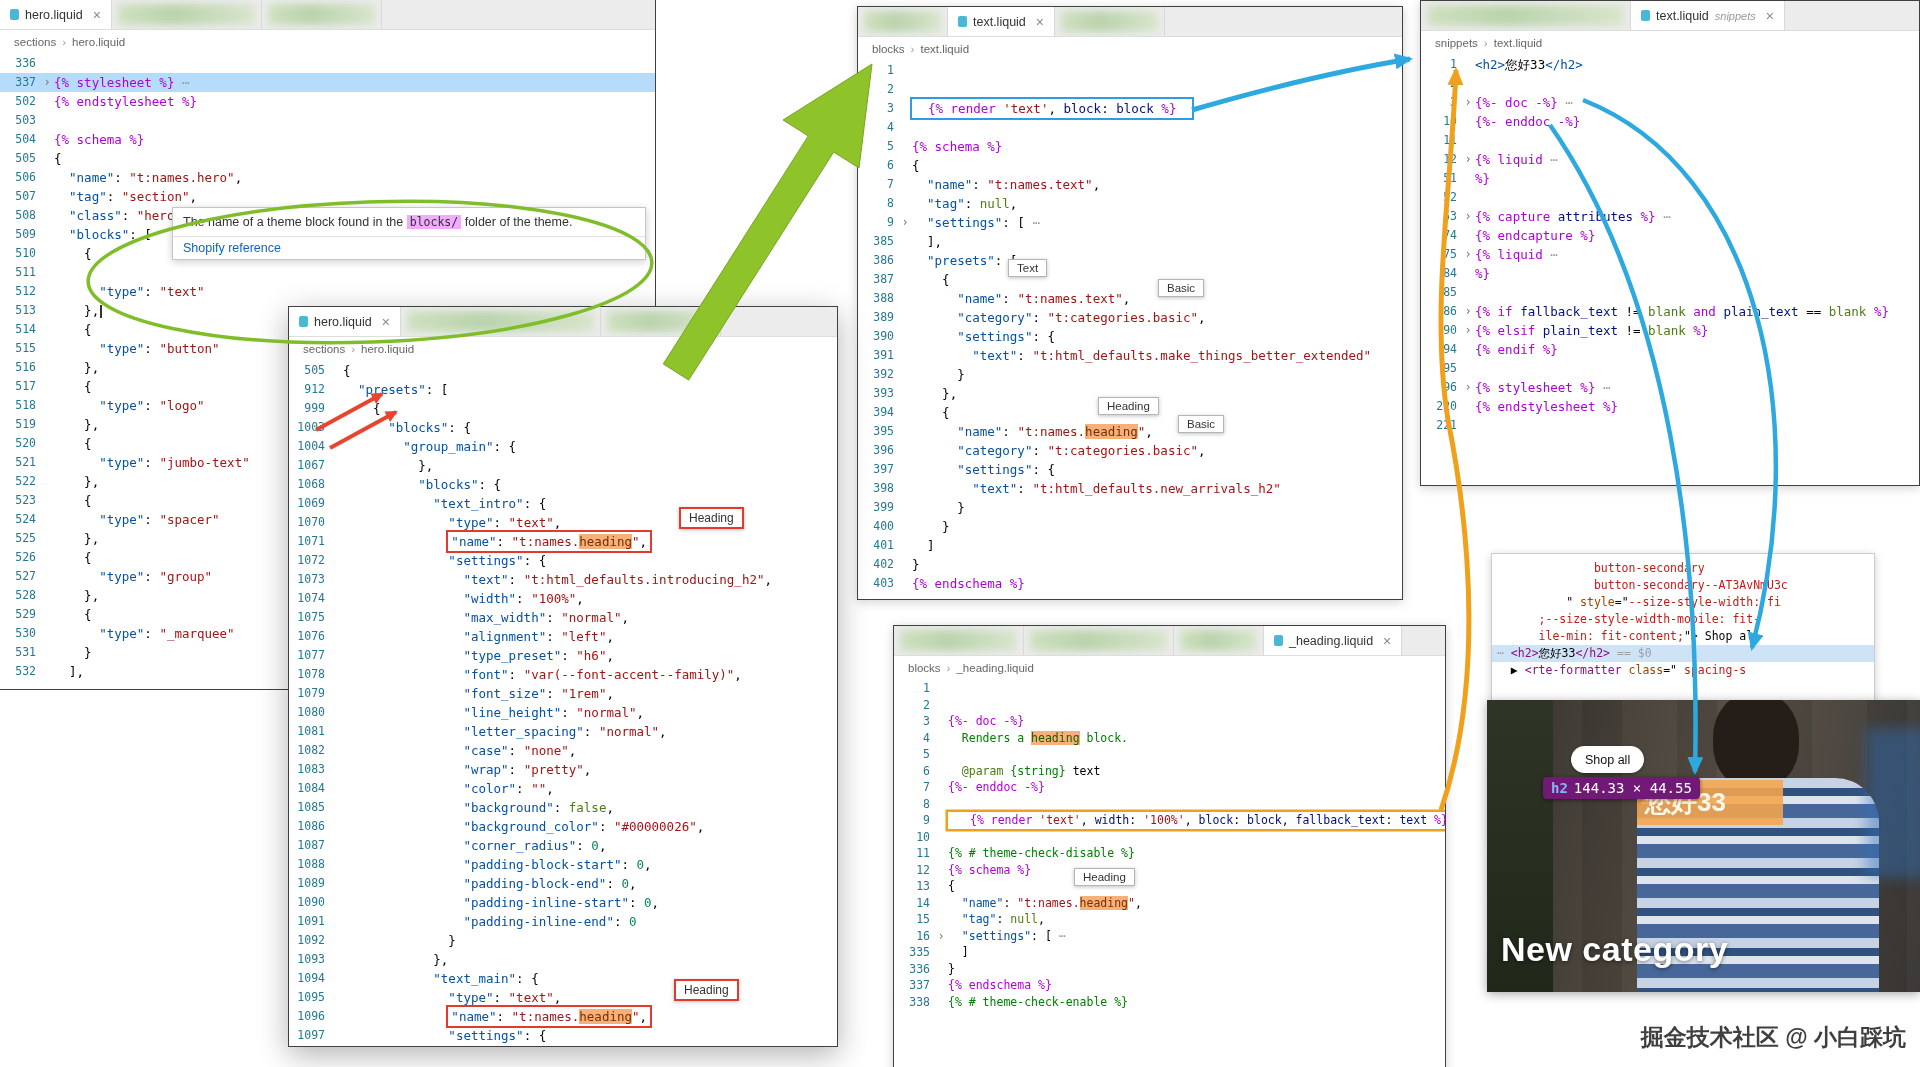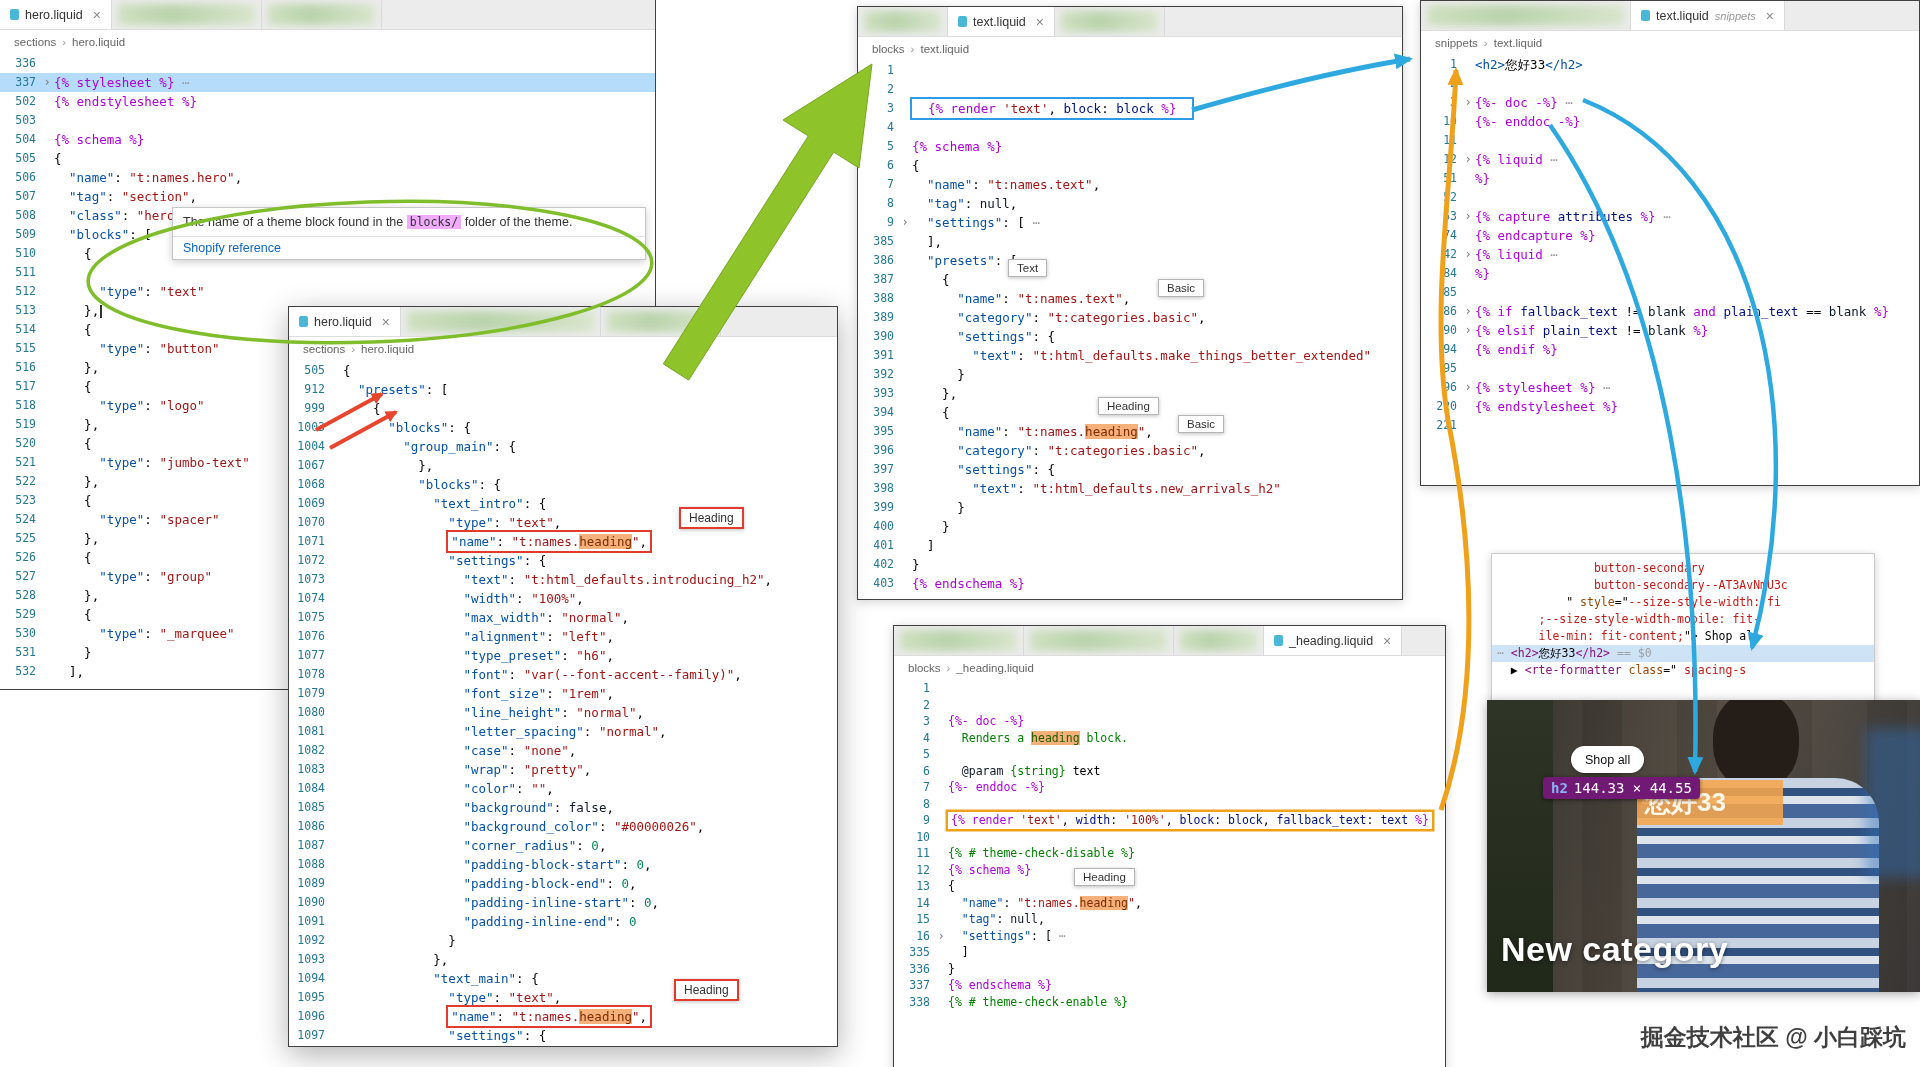--- a/index.html
+++ b/index.html
@@ -30,29 +30,29 @@
   .codearea{flex:1;overflow:hidden;position:relative;font-family:"DejaVu Sans Mono",monospace}
   .cl{display:flex;align-items:center;height:19px;line-height:19px;white-space:pre}
   #panelH .cl{height:16.5px;line-height:16.5px}
   .ln{width:40px;text-align:right;color:#237893;font-size:11.5px;flex:none;padding-right:4px}
   .fold{width:14px;flex:none;color:#777;font-size:12px;text-align:center}
   .ct{font-size:12.5px;color:#000;white-space:pre}
   #panelH .ct{font-size:11.5px}
   .cl.sel{background:#b6dcfb}
   .cl.boxred  .boxtarget{box-shadow:0 0 0 2px #e23b2e;padding:0 3px}
   .cl.boxblue .boxtarget{box-shadow:0 0 0 2px #2e9be6;padding:0 16px}
-  .cl.boxyellow .boxtarget{box-shadow:0 0 0 2.5px #f0a11b;padding:0 3px}
+  .cl.boxyellow .boxtarget{box-shadow:0 0 0 2.5px #f0a11b;padding:0 22px}
 
   
   .t-p{color:#000}
   .t-k{color:#af00db}
   .t-key{color:#0451a5}
   .t-str{color:#a31515}
   .t-num{color:#098658}
-  .t-b{color:#0f172a}
+  .t-b{color:#4d7c0f}
   .t-c{color:#008000}
   .t-var{color:#001080}
   .t-g{color:#999}
   .t-tag{color:#0451a5}
   .t-strh{color:#7c2d00;background:#f6b17a}
   .t-ch{color:#1d5c00;background:#f6b17a}
   .t-red{color:#c41a16}
   .t-purple{color:#881280}
   .t-orange{color:#994500}
   .t-gray{color:#9aa0a6}
@@ -296,21 +296,21 @@
         <div class="cl"><span class="ln">1</span><span class="fold"></span><span class="ct boxtarget"><span class="t-tag">&lt;h2&gt;</span><span class="t-p">您好33</span><span class="t-tag">&lt;/h2&gt;</span></span></div>
         <div class="cl"><span class="ln">2</span><span class="fold"></span><span class="ct boxtarget"></span></div>
         <div class="cl"><span class="ln">3</span><span class="fold">›</span><span class="ct boxtarget"><span class="t-k">{%- doc -%}</span><span class="t-g"> ⋯</span></span></div>
         <div class="cl"><span class="ln">10</span><span class="fold"></span><span class="ct boxtarget"><span class="t-k">{%- enddoc -%}</span></span></div>
         <div class="cl"><span class="ln">11</span><span class="fold"></span><span class="ct boxtarget"></span></div>
         <div class="cl"><span class="ln">12</span><span class="fold">›</span><span class="ct boxtarget"><span class="t-k">{% liquid</span><span class="t-g"> ⋯</span></span></div>
         <div class="cl"><span class="ln">51</span><span class="fold"></span><span class="ct boxtarget"><span class="t-k">%}</span></span></div>
         <div class="cl"><span class="ln">52</span><span class="fold"></span><span class="ct boxtarget"></span></div>
         <div class="cl"><span class="ln">53</span><span class="fold">›</span><span class="ct boxtarget"><span class="t-k">{% capture </span><span class="t-var">attributes</span><span class="t-k"> %}</span><span class="t-g"> ⋯</span></span></div>
         <div class="cl"><span class="ln">74</span><span class="fold"></span><span class="ct boxtarget"><span class="t-k">{% endcapture %}</span></span></div>
-        <div class="cl"><span class="ln">42</span><span class="fold">›</span><span class="ct boxtarget"><span class="t-k">{% liquid</span><span class="t-g"> ⋯</span></span></div>
+        <div class="cl"><span class="ln">75</span><span class="fold">›</span><span class="ct boxtarget"><span class="t-k">{% liquid</span><span class="t-g"> ⋯</span></span></div>
         <div class="cl"><span class="ln">84</span><span class="fold"></span><span class="ct boxtarget"><span class="t-k">%}</span></span></div>
         <div class="cl"><span class="ln">85</span><span class="fold"></span><span class="ct boxtarget"></span></div>
         <div class="cl"><span class="ln">86</span><span class="fold">›</span><span class="ct boxtarget"><span class="t-k">{% if </span><span class="t-var">fallback_text</span><span class="t-p"> != </span><span class="t-b">blank</span><span class="t-k"> and </span><span class="t-var">plain_text</span><span class="t-p"> == </span><span class="t-b">blank</span><span class="t-k"> %}</span></span></div>
         <div class="cl"><span class="ln">90</span><span class="fold">›</span><span class="ct boxtarget"><span class="t-k">{% elsif </span><span class="t-var">plain_text</span><span class="t-p"> != </span><span class="t-b">blank</span><span class="t-k"> %}</span></span></div>
         <div class="cl"><span class="ln">94</span><span class="fold"></span><span class="ct boxtarget"><span class="t-k">{% endif %}</span></span></div>
         <div class="cl"><span class="ln">95</span><span class="fold"></span><span class="ct boxtarget"></span></div>
         <div class="cl"><span class="ln">96</span><span class="fold">›</span><span class="ct boxtarget"><span class="t-k">{% stylesheet %}</span><span class="t-g"> ⋯</span></span></div>
         <div class="cl"><span class="ln">220</span><span class="fold"></span><span class="ct boxtarget"><span class="t-k">{% endstylesheet %}</span></span></div>
         <div class="cl"><span class="ln">221</span><span class="fold"></span><span class="ct boxtarget"></span></div>
       </div>

